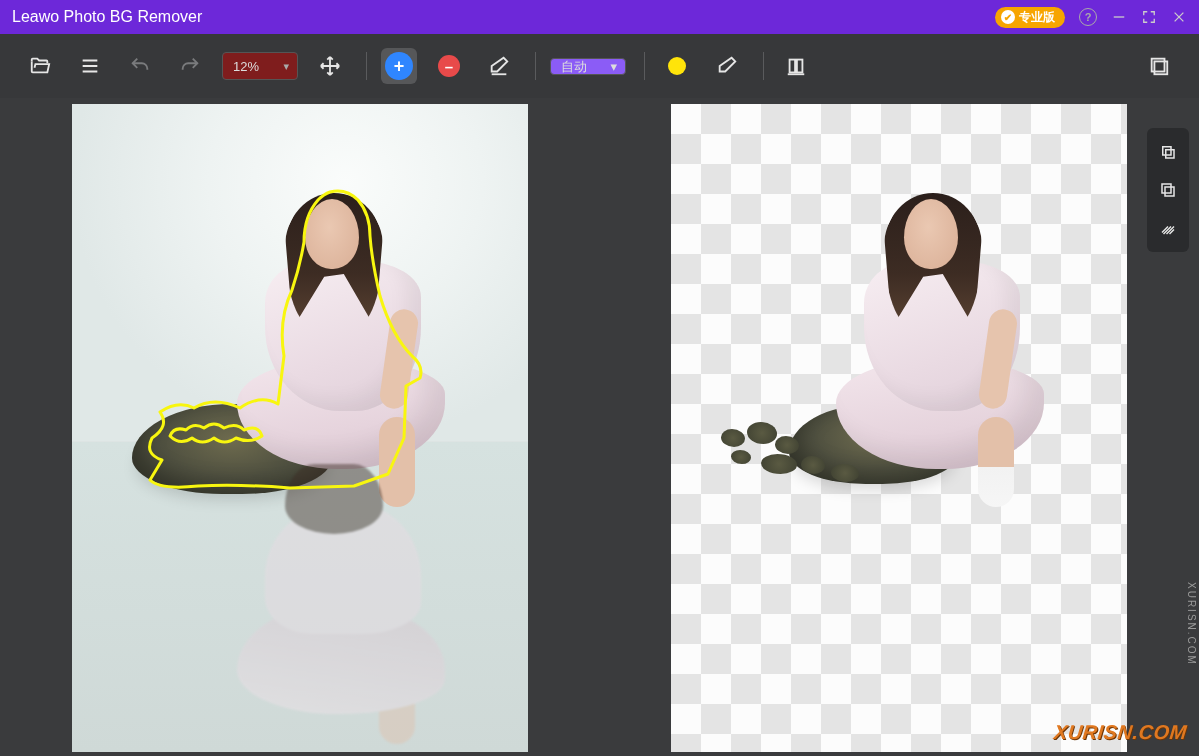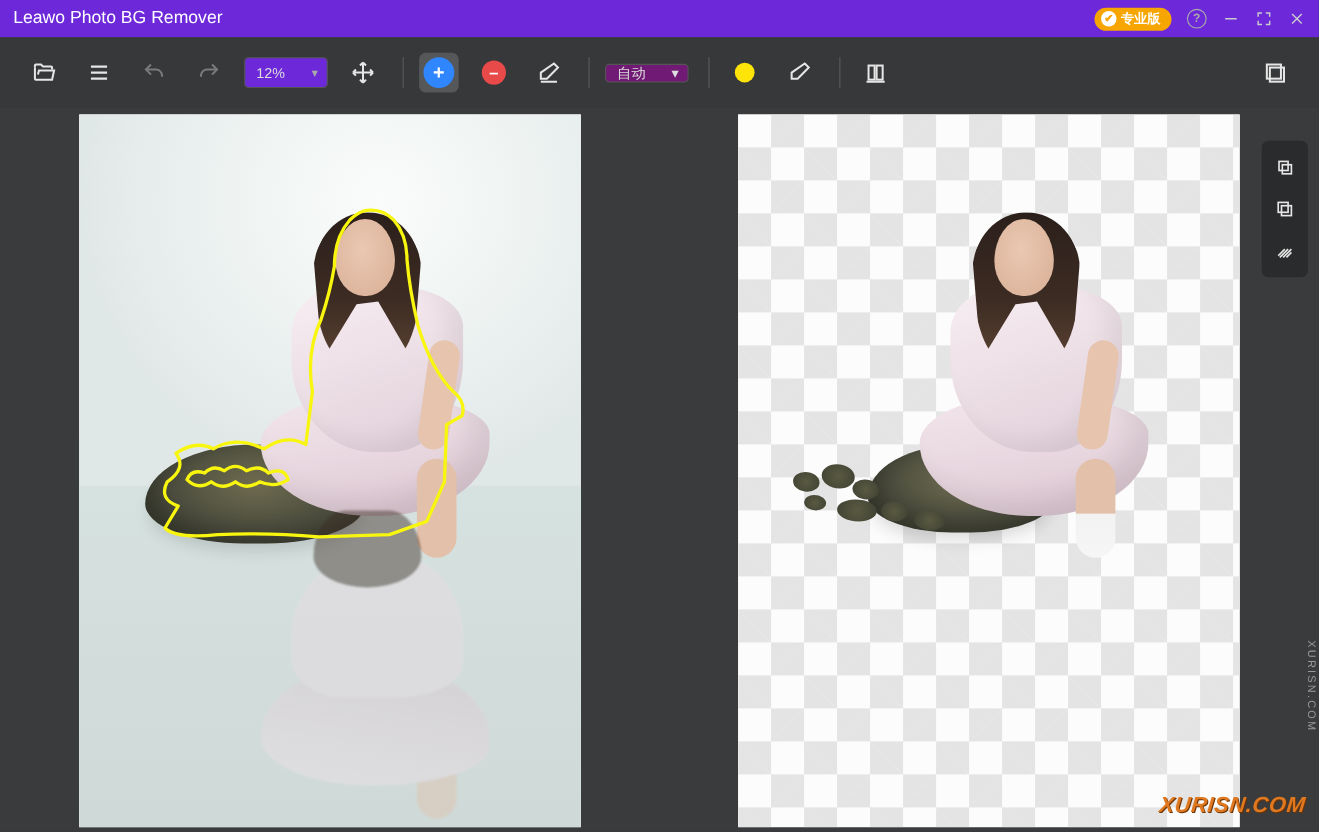--- a/index.html
+++ b/index.html
@@ -26,27 +26,27 @@
   .tool-btn {
     width:36px; height:36px; border-radius:6px; display:flex; align-items:center; justify-content:center;
     cursor:pointer; color:#e6e6e6; margin-right:14px;
   }
   .tool-btn.disabled{ color:#7a7b7d; cursor:default;}
   .tool-btn svg{width:22px;height:22px;}
   .tool-btn.small svg{width:18px;height:18px;}
   .tool-btn.active{ background:#565759;}
   .tool-sep{ width:1px; height:28px; background:#5a5b5d; margin: 0 14px 0 4px;}
   .zoom-select{
-    background:#6d28d9; border:1px solid #555; color:#ddd; height:28px; border-radius:4px;
+    background:#7f1d1d; border:1px solid #555; color:#ddd; height:28px; border-radius:4px;
     display:flex; align-items:center; padding:0 8px 0 10px; font-size:13px; min-width:76px; justify-content:space-between;
     margin-right:14px; cursor:pointer;
   }
   .zoom-select .chev{font-size:11px;color:#aaa;}
   .mode-select{
-    background:#701a75; border:1px solid #555; color:#ddd; height:17px; border-radius:4px;
+    background:#8b5cf6; border:1px solid #555; color:#ddd; height:17px; border-radius:4px;
     display:flex; align-items:center; padding:1px 8px 0 10px; font-size:13px; min-width:76px; justify-content:space-between;
     margin-right:14px; cursor:pointer;
   }
   .circle-blue{width:28px;height:28px;border-radius:50%;background:#2f86ff;display:flex;align-items:center;justify-content:center;color:#fff;font-size:18px;font-weight:700;}
   .circle-red{width:22px;height:22px;border-radius:50%;background:#e84a4a;display:flex;align-items:center;justify-content:center;color:#fff;font-size:15px;font-weight:700;}
   .circle-yellow{width:18px;height:18px;border-radius:50%;background:#ffe40a;}
   .toolbar-right{margin-left:auto; display:flex; align-items:center;}
   
   .workspace{
     position:relative; height:calc(756px - 34px - 64px); background:#3a3b3d; display:flex;

